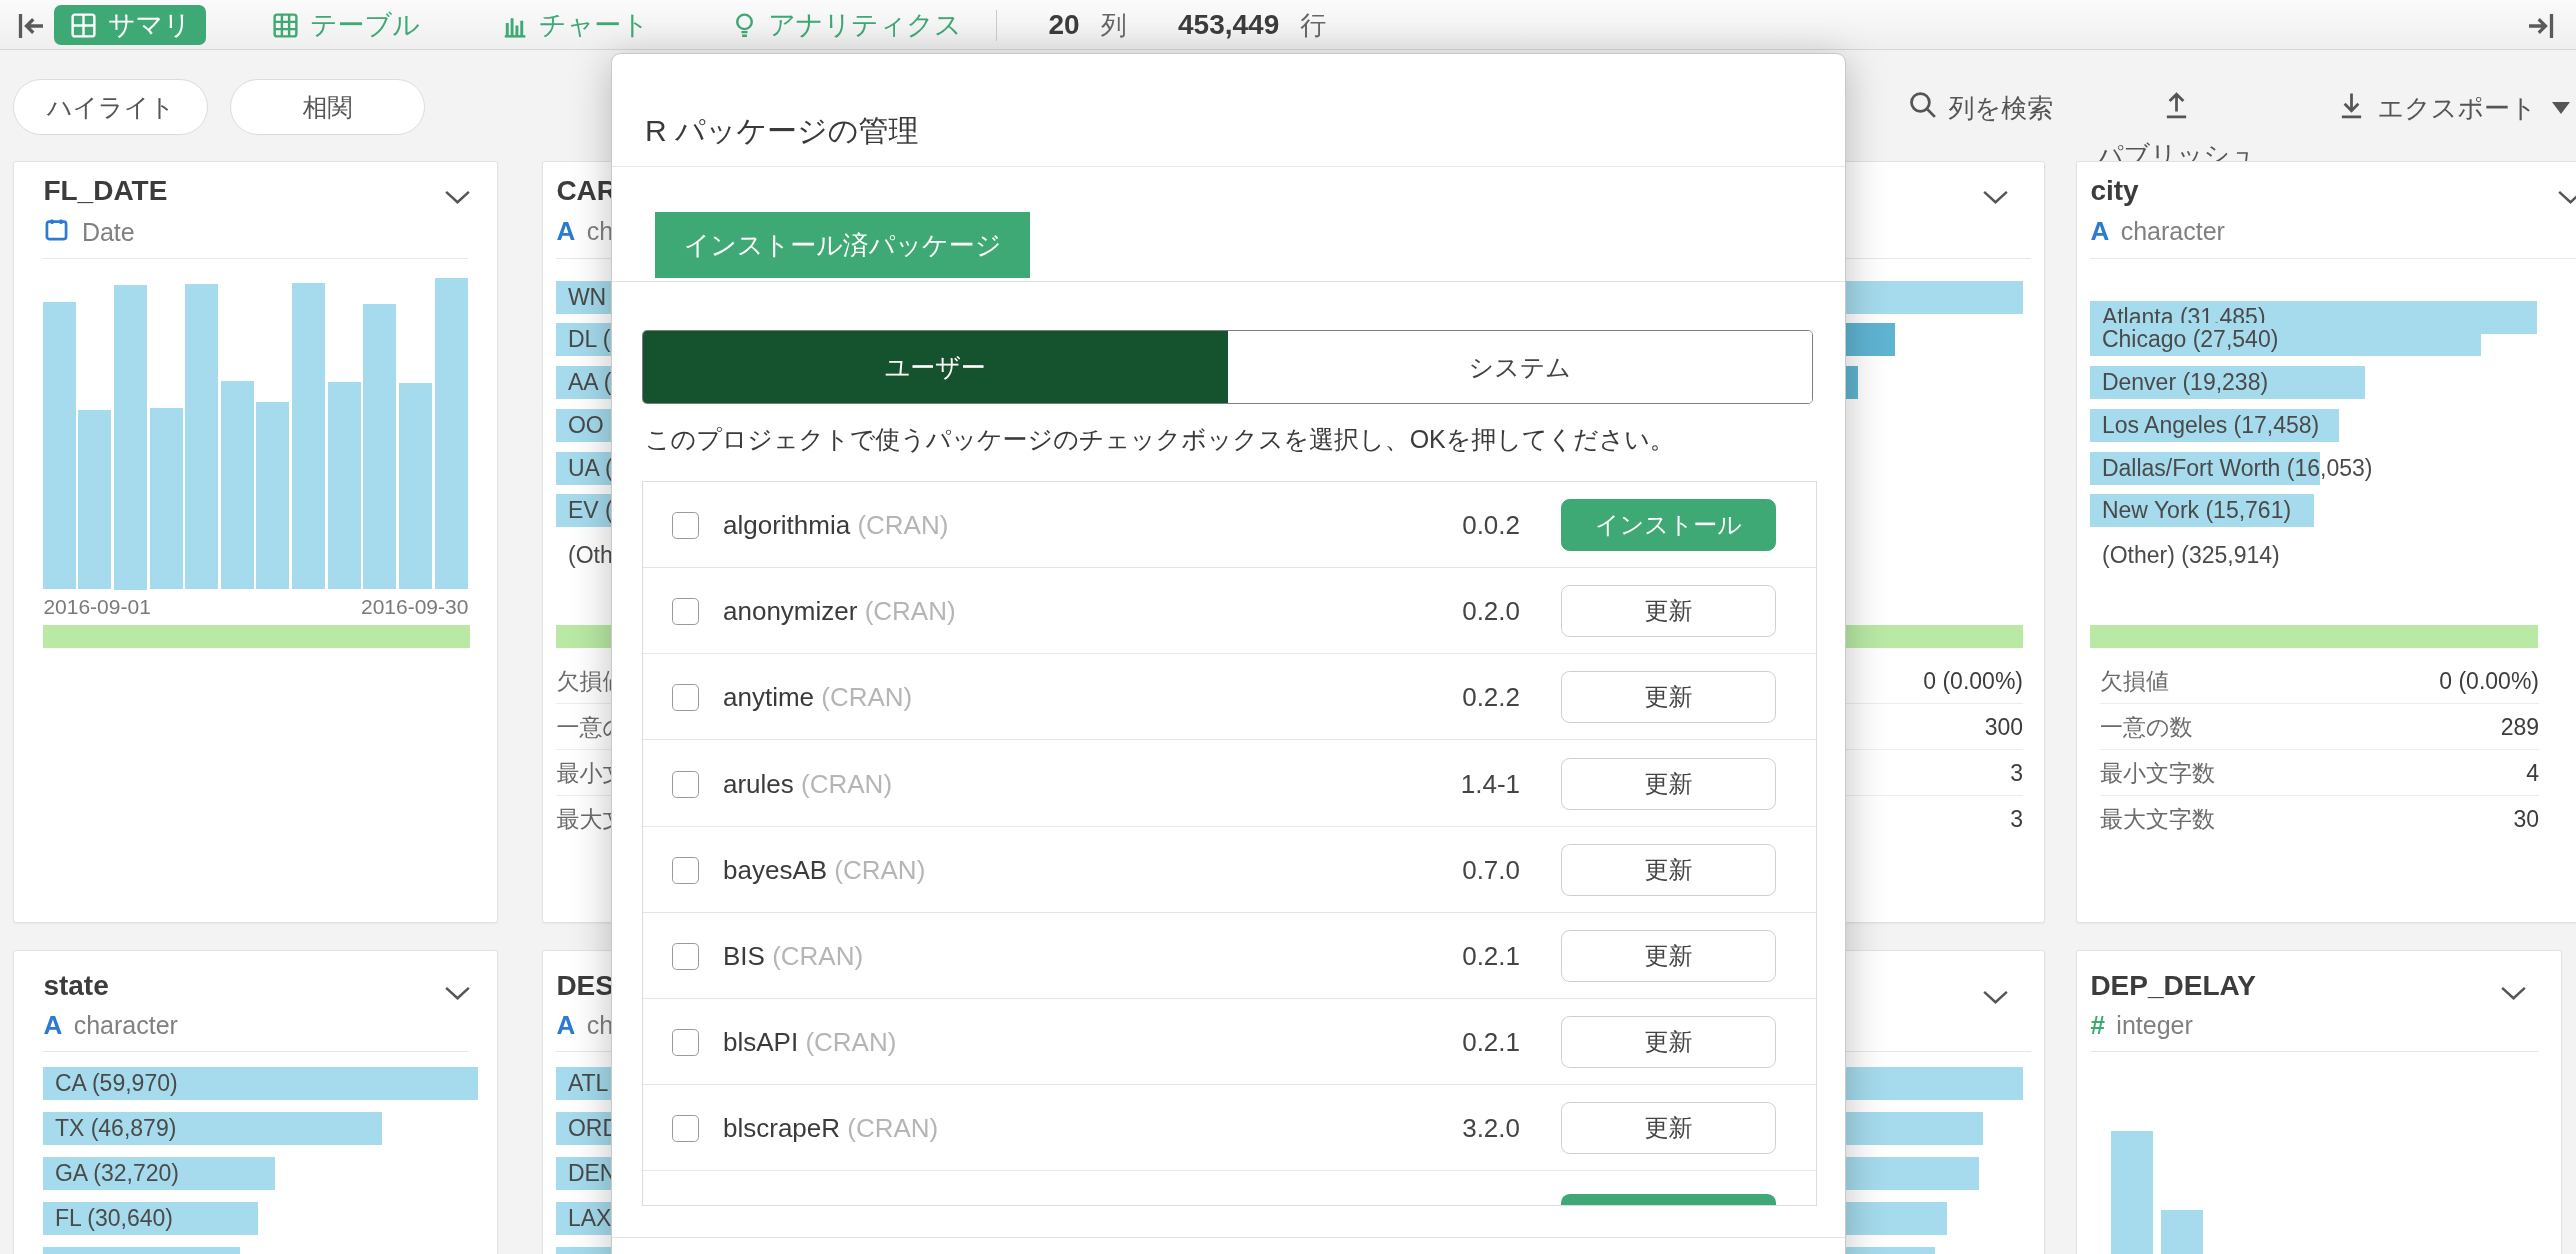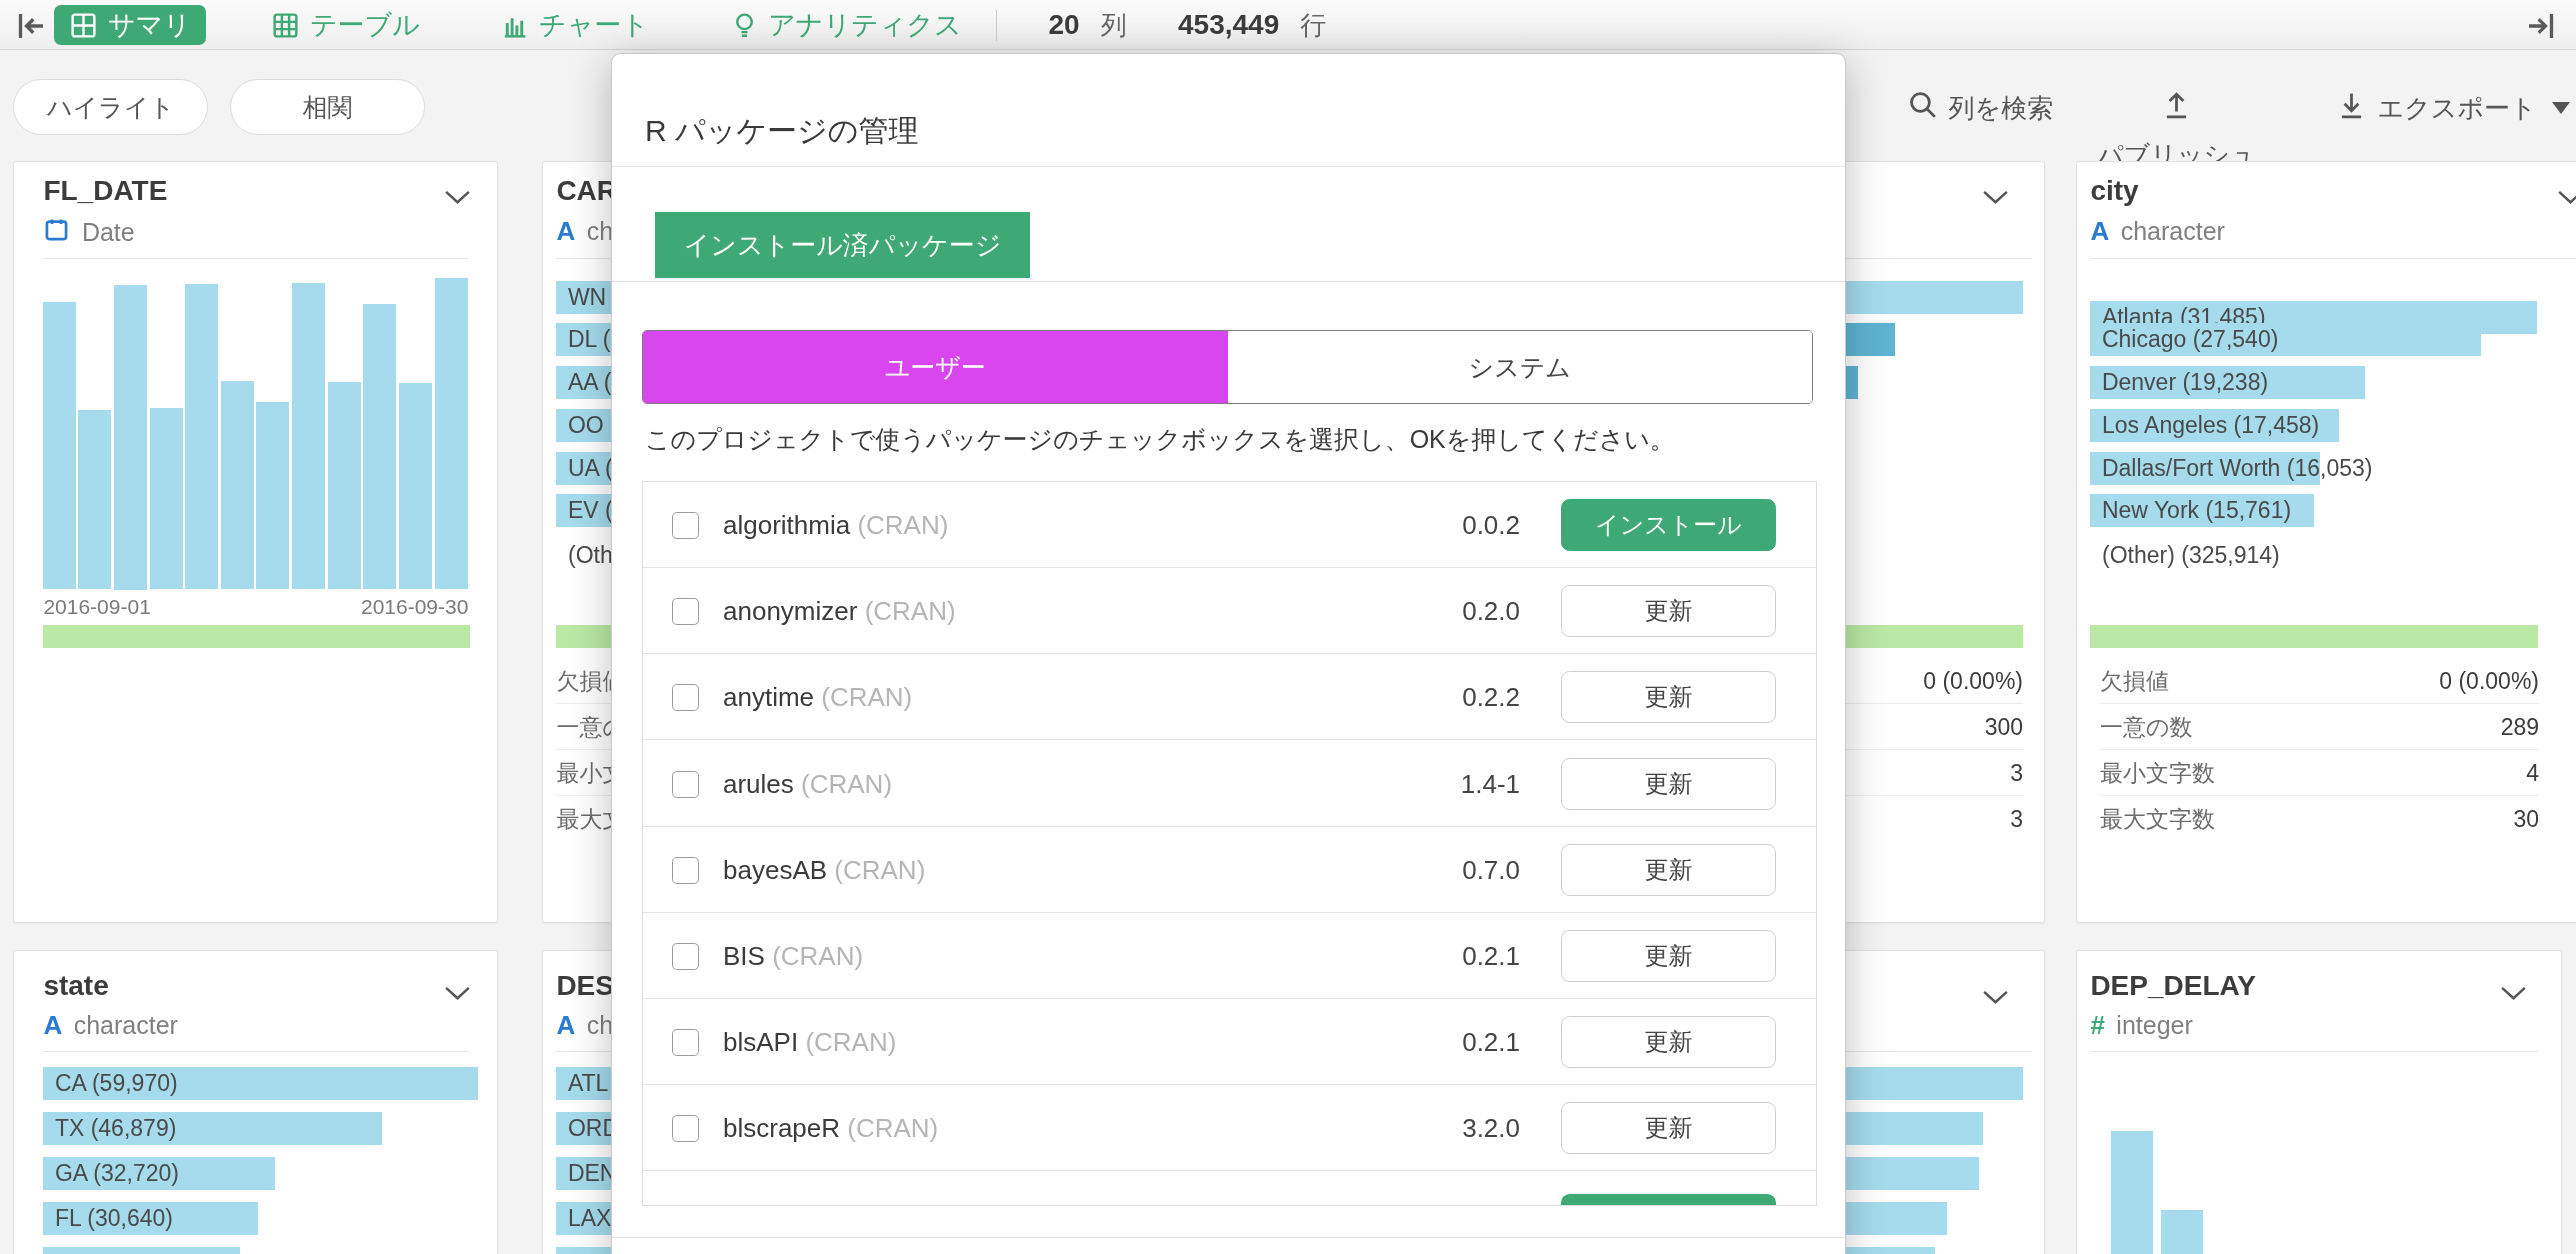--- a/index.html
+++ b/index.html
@@ -55,21 +55,21 @@
   .modal-title{ position:absolute; left:33px; top:57px; font-size:30px; color:#3a3a3a; }
   .modal-hdr-sep{ position:absolute; left:0; right:0; top:112px; height:1px; background:#e6e6e6; }
   .mtab{ position:absolute; top:158px; height:66px; display:flex; align-items:center; justify-content:center;
     font-size:26px; cursor:pointer; white-space:nowrap; }
   .mtab.active{ left:43px; width:375px; background:#3ea974; color:#fff; }
   .mtab.inactive{ left:418px; padding:0 29px; color:#3ea974; }
   .mtab-underline{ position:absolute; left:0; right:0; top:227px; height:1px; background:#e2e2e2; }
   .seg-group{ position:absolute; left:30px; top:276px; width:1171px; height:74px; border:1px solid #7d7d7d;
     border-radius:4.8px; display:flex; overflow:hidden; }
   .seg{ flex:1; display:flex; align-items:center; justify-content:center; font-size:25px; cursor:pointer; }
-  .seg.active{ background:#d946ef; color:#fff; }
+  .seg.active{ background:#14532d; color:#fff; }
   .seg.inactive{ background:#fff; color:#444; }
   .instruction{ position:absolute; left:33px; top:369px; font-size:25px; color:#3a3a3a; white-space:nowrap; }
   .pkg-list{ position:absolute; left:30px; top:427px; width:1175px; height:725px;
     border:1px solid #ddd; overflow:hidden; background:#fff; }
   .pkg-row{ position:absolute; left:0; width:100%; height:86px; border-bottom:1px solid #e5e5e5; }
   .pkg-check{ position:absolute; left:29px; top:30px; width:27px; height:27px; border:1.9px solid #9a9a9a;
     border-radius:4.8px; background:#fff; cursor:pointer; }
   .pkg-name{ position:absolute; left:80px; top:0; line-height:86px; font-size:26px; color:#3b3b3b; white-space:nowrap; }
   .pkg-src{ color:#b5b5b5; }
   .pkg-ver{ position:absolute; right:296px; top:0; line-height:86px; font-size:26px; color:#444; }

